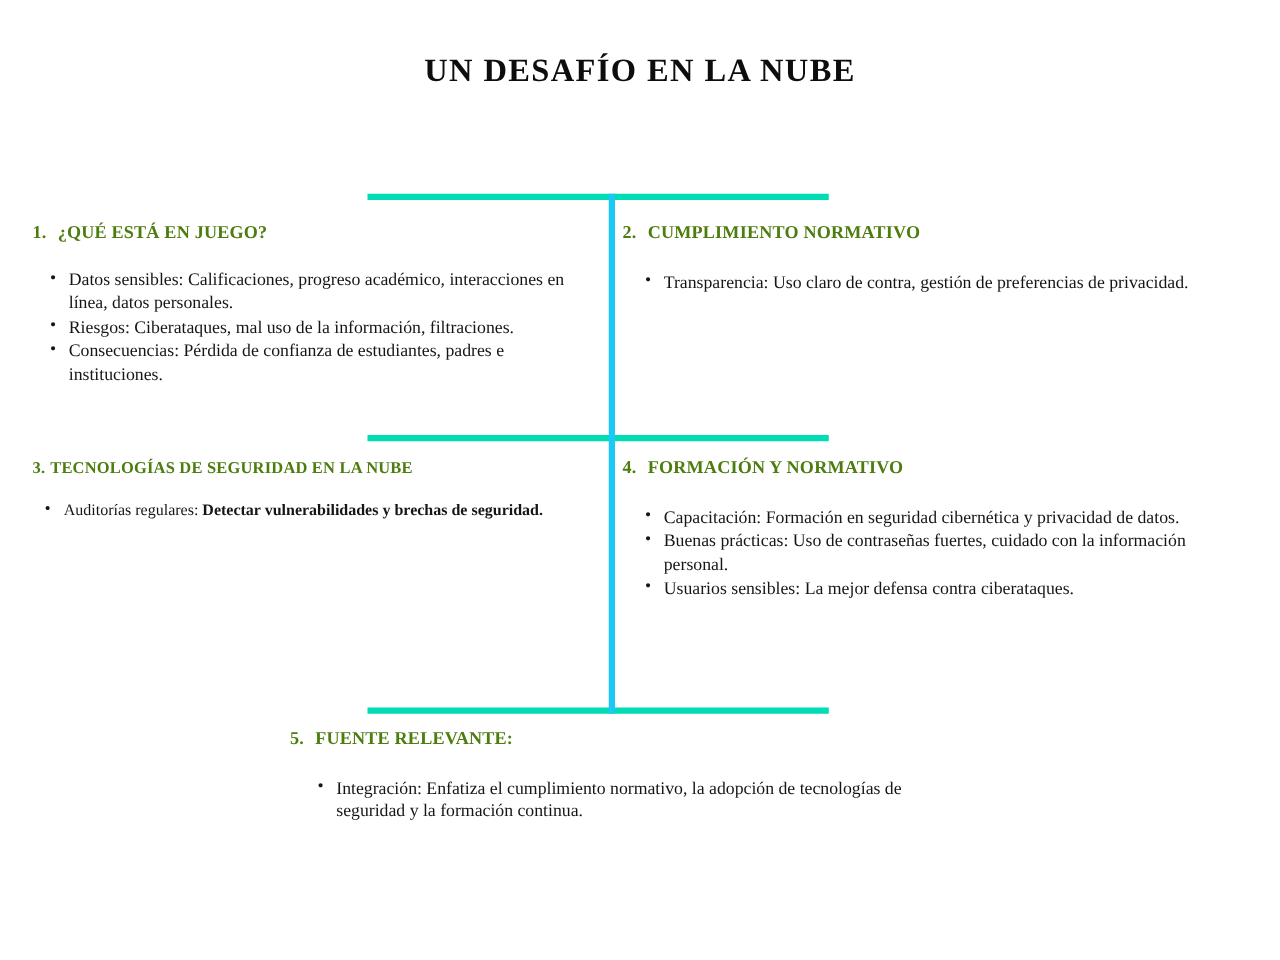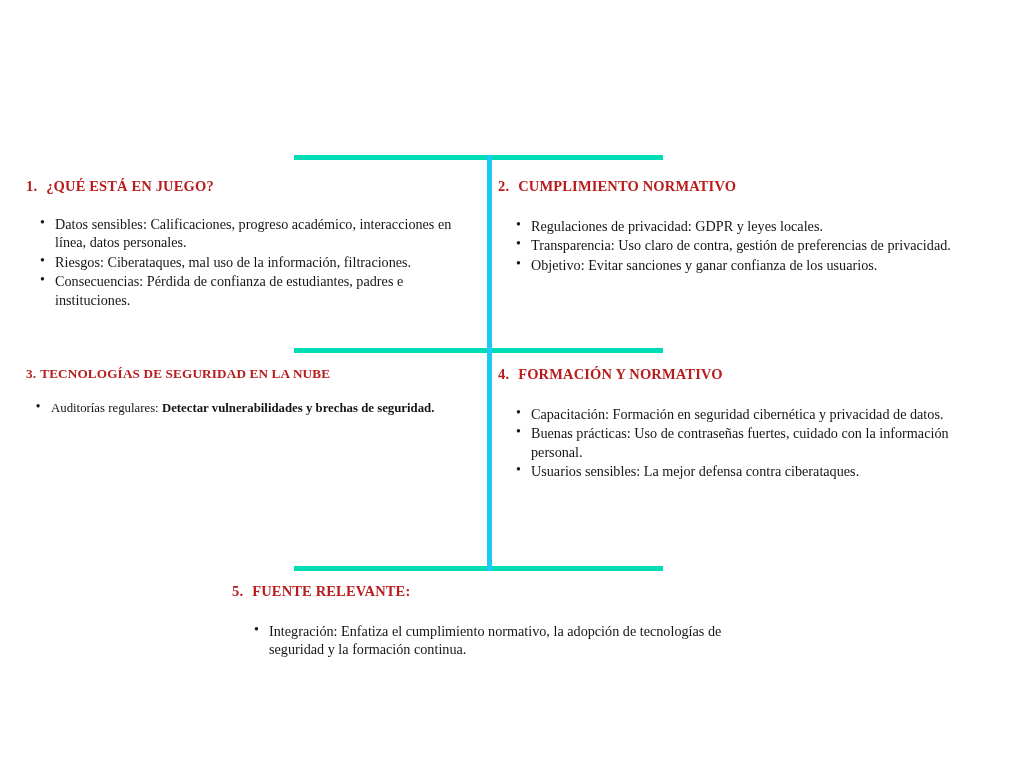--- a/index.html
+++ b/index.html
@@ -62,21 +62,21 @@
   }
   .block-1 { left: 26px;  top: 178px; width: 450px; }
   .block-2 { left: 498px; top: 178px; width: 500px; }
   .block-3 { left: 26px;  top: 366px; width: 452px; }
   .block-4 { left: 498px; top: 366px; width: 500px; }
   .block-5 { left: 232px; top: 583px; width: 520px; }
 
   .heading {
     font-size: 14.5px;
     font-weight: 700;
-    color: #b91c1c;
+    color: #4d7c0f;
     letter-spacing: 0.15px;
     white-space: nowrap;
     margin: 0;
   }
   .heading .num {
     display: inline-block;
     margin-right: 9px;
   }
   .heading.compact .num {
     margin-right: 4px;
@@ -125,20 +125,21 @@
   }
   li.all-bold {
     font-weight: 700;
   }
 </style>
 </head>
 <body>
 
 <div class="slide">
 
+  <div class="title">UN DESAFÍO EN LA NUBE</div>
 
   <div class="rule-h top"></div>
   <div class="rule-h middle"></div>
   <div class="rule-h bottom"></div>
   <div class="rule-v"></div>
 
   <div class="block block-1">
     <div class="heading">
       <span class="num">1.</span><span>¿QUÉ ESTÁ EN JUEGO?</span>
     </div>
@@ -147,23 +148,21 @@
       <li><span class="lead">Riesgos:</span><span> Ciberataques, mal uso de la información, filtraciones.</span></li>
       <li><span class="lead">Consecuencias:</span><span> Pérdida de confianza de estudiantes, padres e instituciones.</span></li>
     </ul>
   </div>
 
   <div class="block block-2">
     <div class="heading">
       <span class="num">2.</span><span>CUMPLIMIENTO NORMATIVO</span>
     </div>
     <ul class="bullets">
-      <li><span class="lead">Regulaciones de privacidad:</span><span> GDPR y leyes locales.</span></li>
       <li><span class="lead">Transparencia:</span><span> Uso claro de contra, gestión de preferencias de privacidad.</span></li>
-      <li><span class="lead">Objetivo:</span><span> Evitar sanciones y ganar confianza de los usuarios.</span></li>
     </ul>
   </div>
 
   <div class="block block-3">
     <div class="heading small compact">
       <span class="num">3.</span><span>TECNOLOGÍAS DE SEGURIDAD EN LA NUBE</span>
     </div>
     <ul class="bullets">
       <li class="all-bold"><span class="lead">Auditorías regulares:</span><span> Detectar vulnerabilidades y brechas de seguridad.</span></li>
     </ul>

